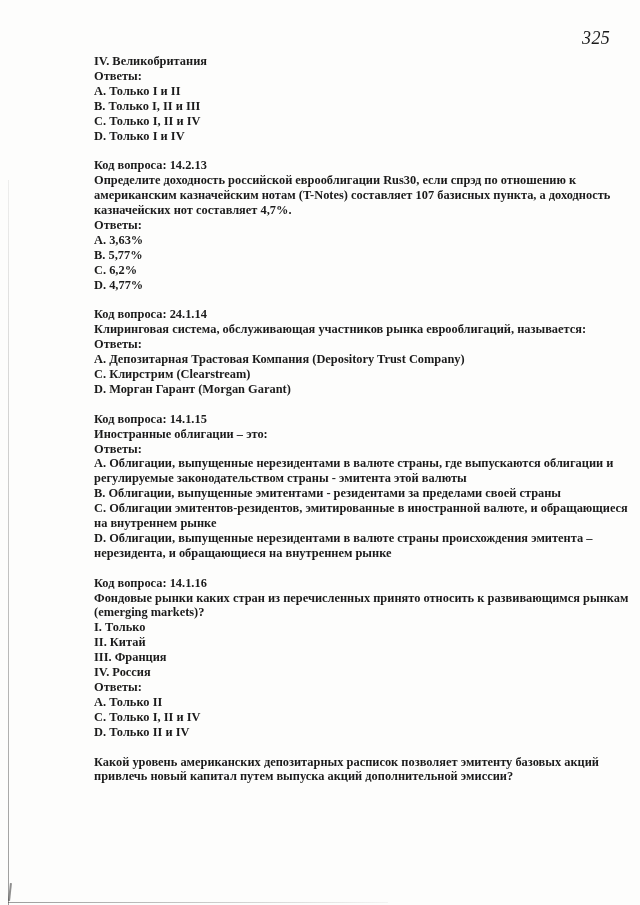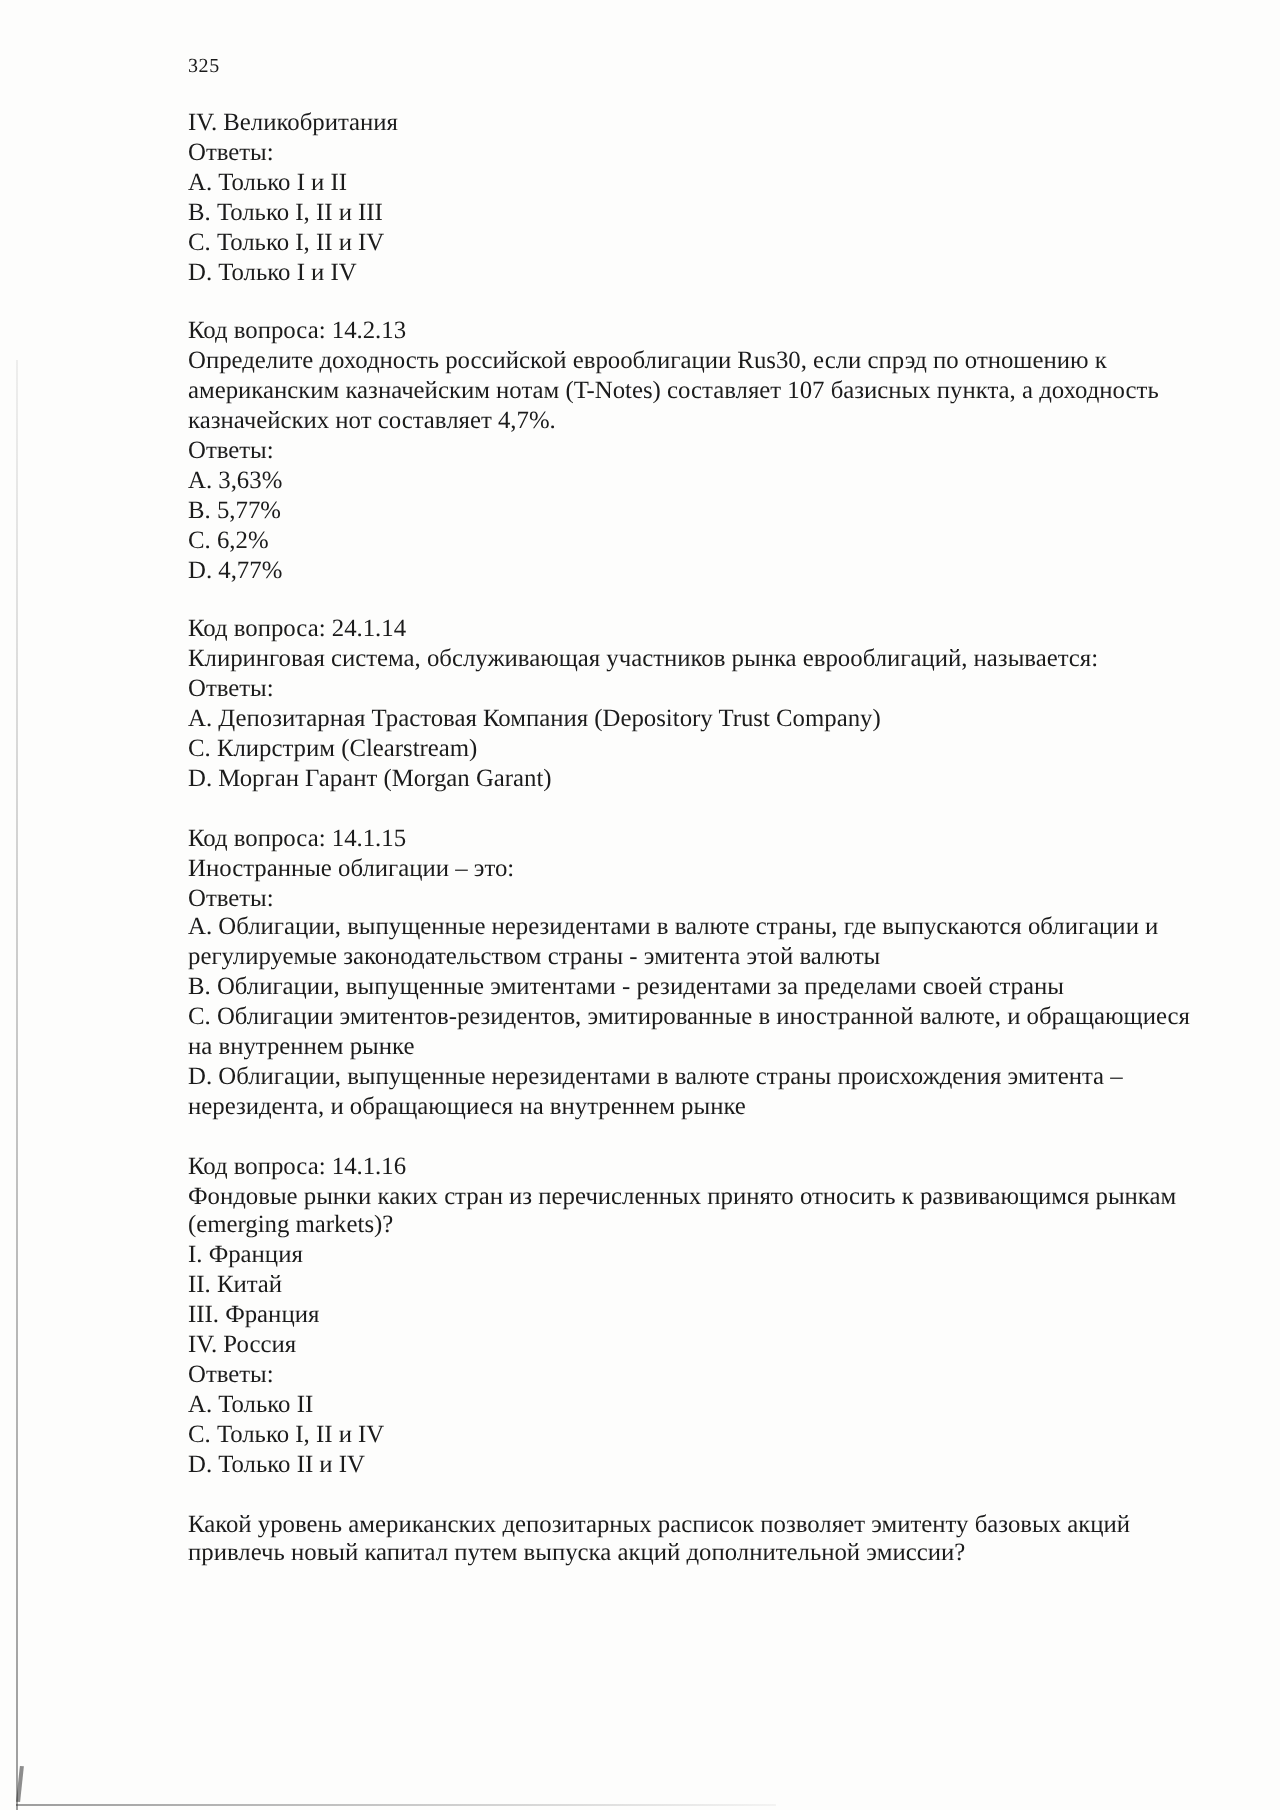--- a/index.html
+++ b/index.html
@@ -13,34 +13,36 @@
     background: #fdfdfc;
     overflow: hidden;
     font-family: "Liberation Serif", serif;
     color: #1b1b1b;
   }
   .page-number {
     position: absolute;
     top: 28px;
     left: 94px;
     width: 516px;
-    text-align: left;
-    font-size: 10px;
+    text-align: right;
+    font-size: 18px;
     letter-spacing: 0.3px;
+    font-style: italic;
   }
   .doc {
     position: absolute;
     top: 54px;
     left: 94px;
     width: 522px;
     font-size: 12.4px;
     line-height: 14.9px;
   }
   .block {
     margin-bottom: 14.9px;
+    font-weight: bold;
   }
   .line {
     white-space: nowrap;
   }
   
   .scan-edge-left {
     position: absolute;
     left: 8px;
     top: 180px;
     width: 1px;
@@ -108,21 +110,21 @@
         <div class="line">B. Облигации, выпущенные эмитентами - резидентами за пределами своей страны</div>
         <div class="line">C. Облигации эмитентов-резидентов, эмитированные в иностранной валюте, и обращающиеся</div>
         <div class="line">на внутреннем рынке</div>
         <div class="line">D. Облигации, выпущенные нерезидентами в валюте страны происхождения эмитента –</div>
         <div class="line">нерезидента, и обращающиеся на внутреннем рынке</div>
       </div>
       <div class="block">
         <div class="line">Код вопроса: 14.1.16</div>
         <div class="line">Фондовые рынки каких стран из перечисленных принято относить к развивающимся рынкам</div>
         <div class="line">(emerging markets)?</div>
-        <div class="line">I. Франция</div>
+        <div class="line">I. Только</div>
         <div class="line">II. Китай</div>
         <div class="line">III. Франция</div>
         <div class="line">IV. Россия</div>
         <div class="line">Ответы:</div>
         <div class="line">A. Только II</div>
         <div class="line">C. Только I, II и IV</div>
         <div class="line">D. Только II и IV</div>
       </div>
       <div class="block">
         <div class="line">Какой уровень американских депозитарных расписок позволяет эмитенту базовых акций</div>

